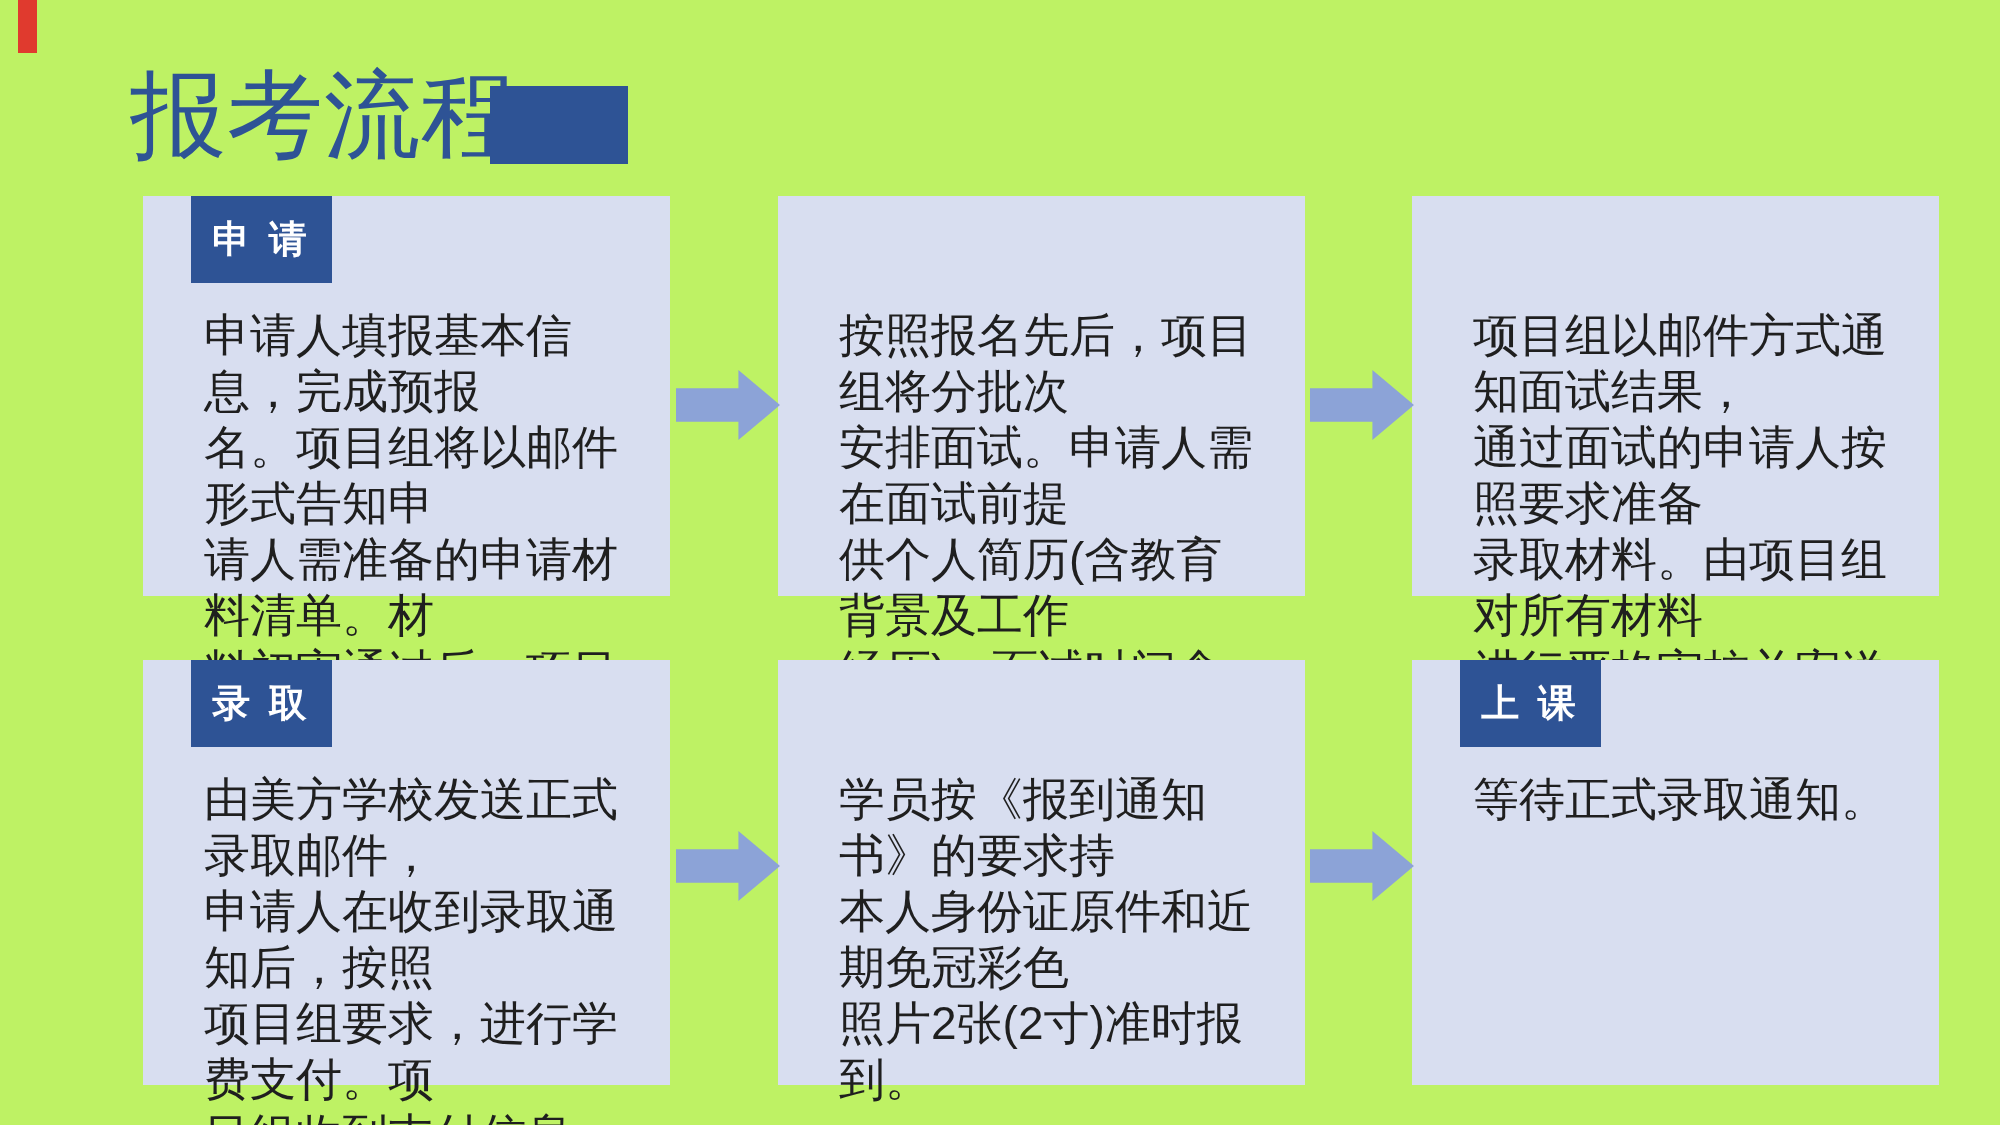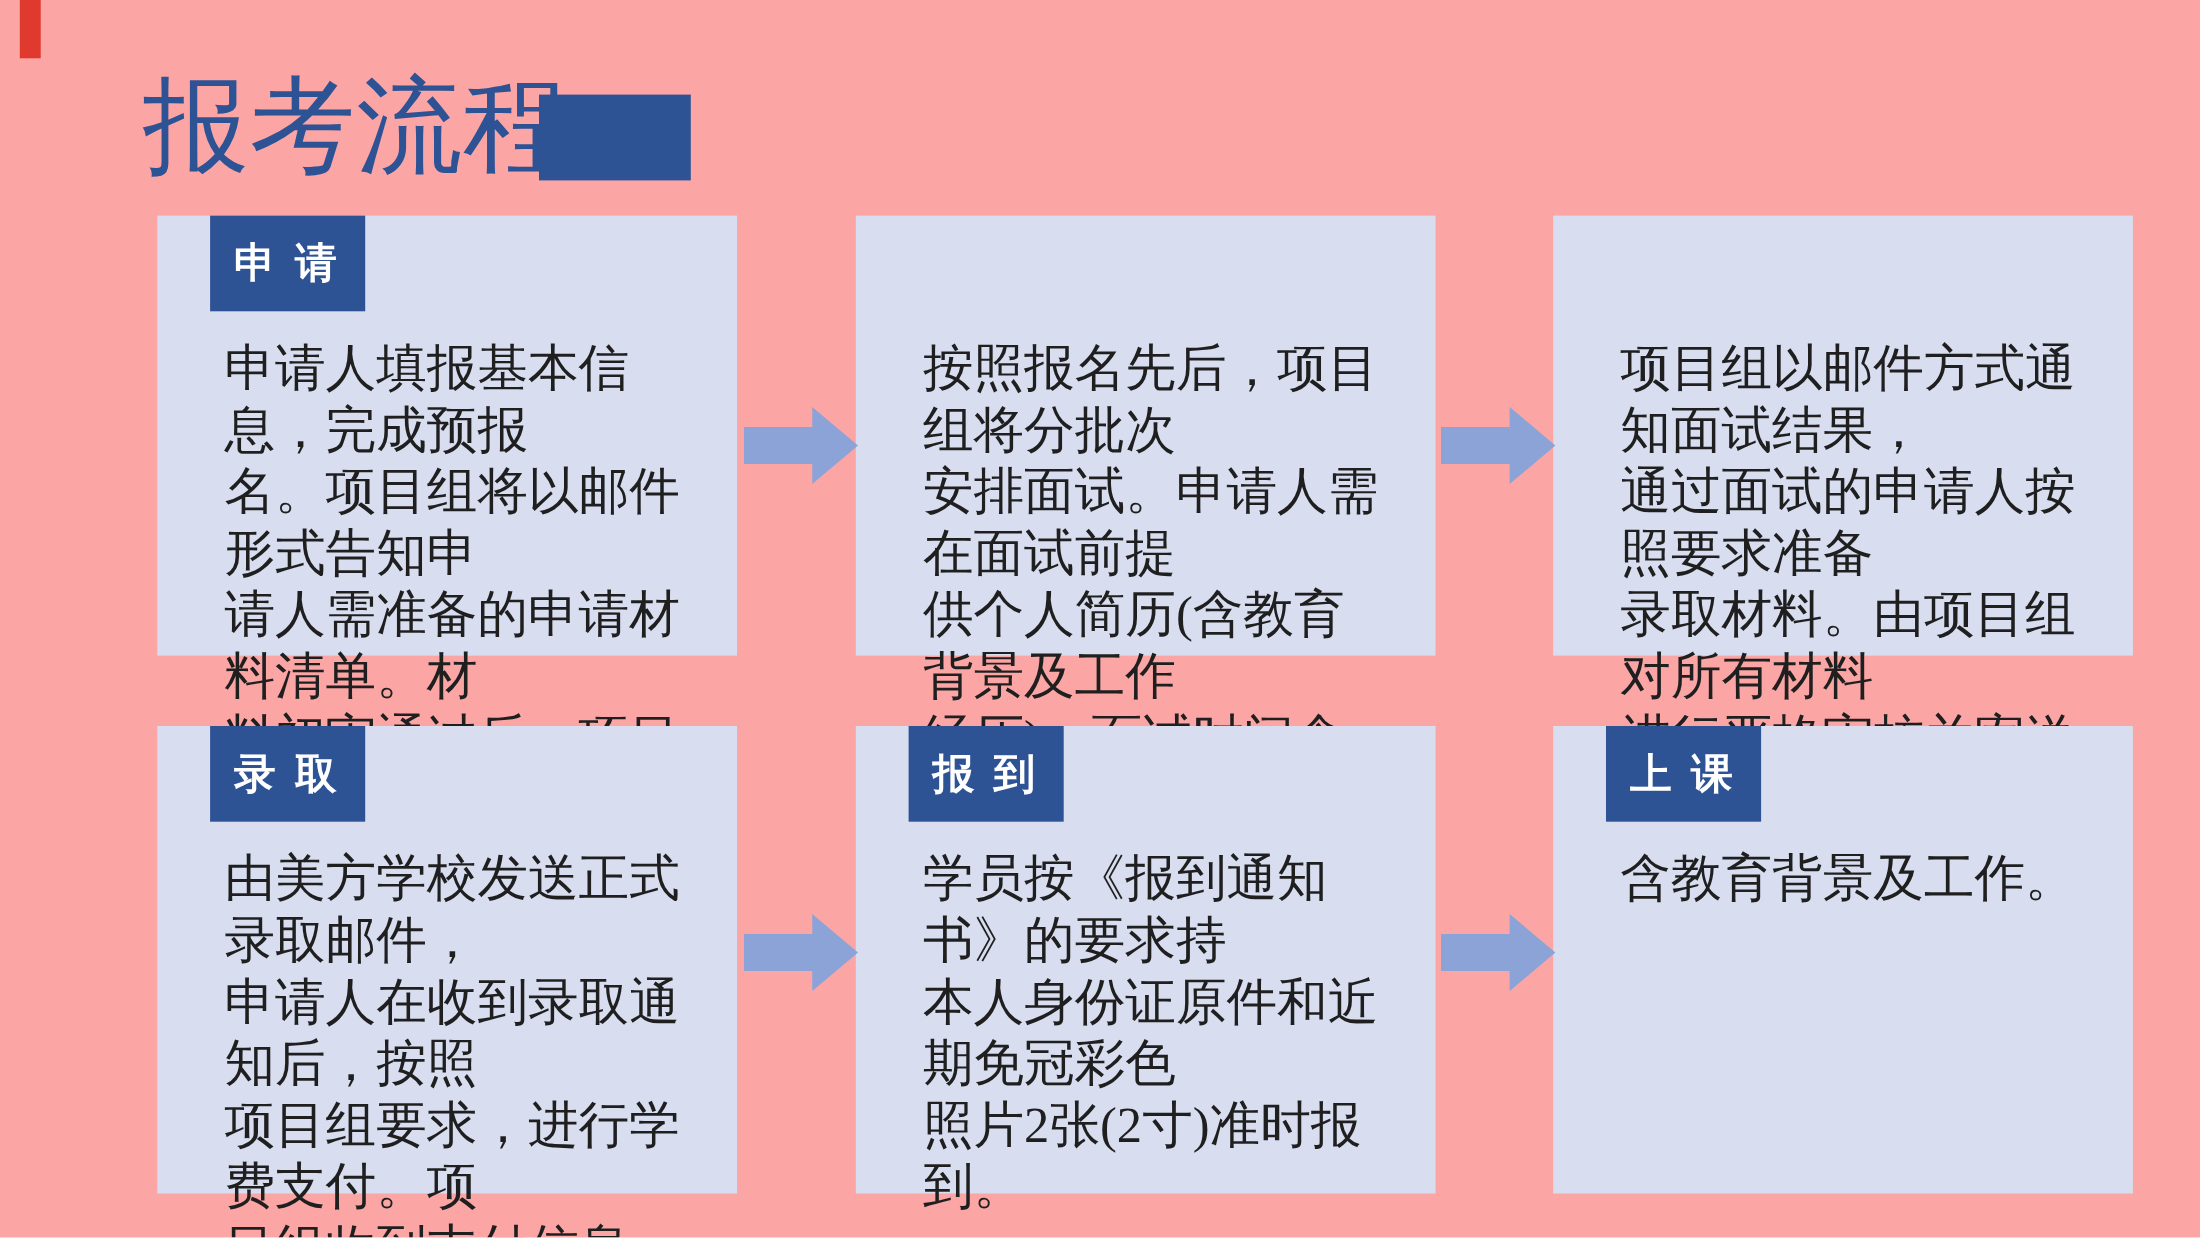--- a/index.html
+++ b/index.html
@@ -1,22 +1,22 @@
 <!DOCTYPE html>
 <html><head>
 <meta charset="utf-8">
 <style>
   * { margin: 0; padding: 0; box-sizing: border-box; }
   html, body { background: #ffffff; }
   .slide {
     position: relative;
     width: 2000px;
     height: 1125px;
-    background: #fca5a5;
-    font-family: Liberation Serif, serif;
+    background: #bef264;
+    font-family: Liberation Sans, sans-serif;
     overflow: hidden;
   }
   .red-bar {
     position: absolute;
     left: 18px;
     top: 0;
     width: 19px;
     height: 53px;
     background: #E03A2E;
   }
@@ -124,29 +124,28 @@
     <div class="badge">录 取</div>
     <div class="card-body">由美方学校发送正式录取邮件，
 申请人在收到录取通知后，按照
 项目组要求，进行学费支付。项
 目组收到支付信息后，统一发出
 《报到通知书》，通知学员上课
 相关事宜。</div>
   </div>
 
   <div class="card row2 col2">
-    <div class="badge">报 到</div>
     <div class="card-body">学员按《报到通知书》的要求持
 本人身份证原件和近期免冠彩色
 照片2张(2寸)准时报到。</div>
   </div>
 
   <div class="card row2 col3">
     <div class="badge">上 课</div>
-    <div class="card-body">含教育背景及工作。</div>
+    <div class="card-body">等待正式录取通知。</div>
   </div>
 
   <div class="flow-arrow arrow-r1c1"></div>
   <div class="flow-arrow arrow-r1c2"></div>
   <div class="flow-arrow arrow-r2c1"></div>
   <div class="flow-arrow arrow-r2c2"></div>
 
 </div>
 
 </body></html>

